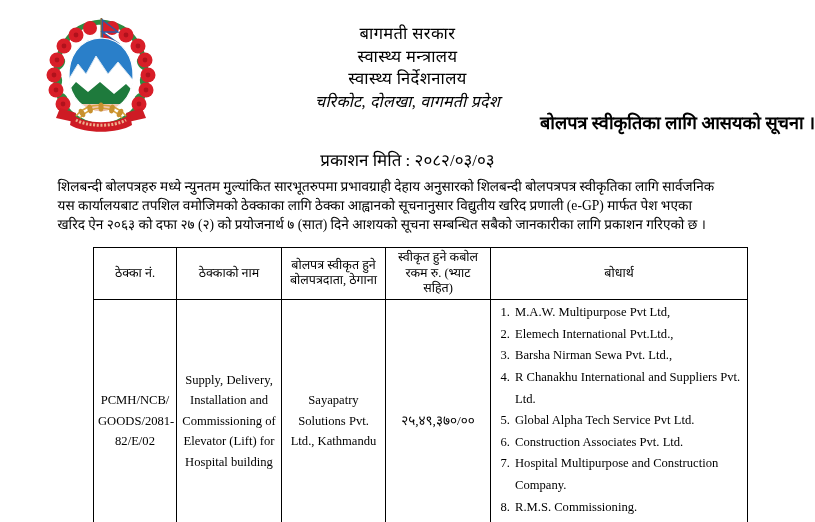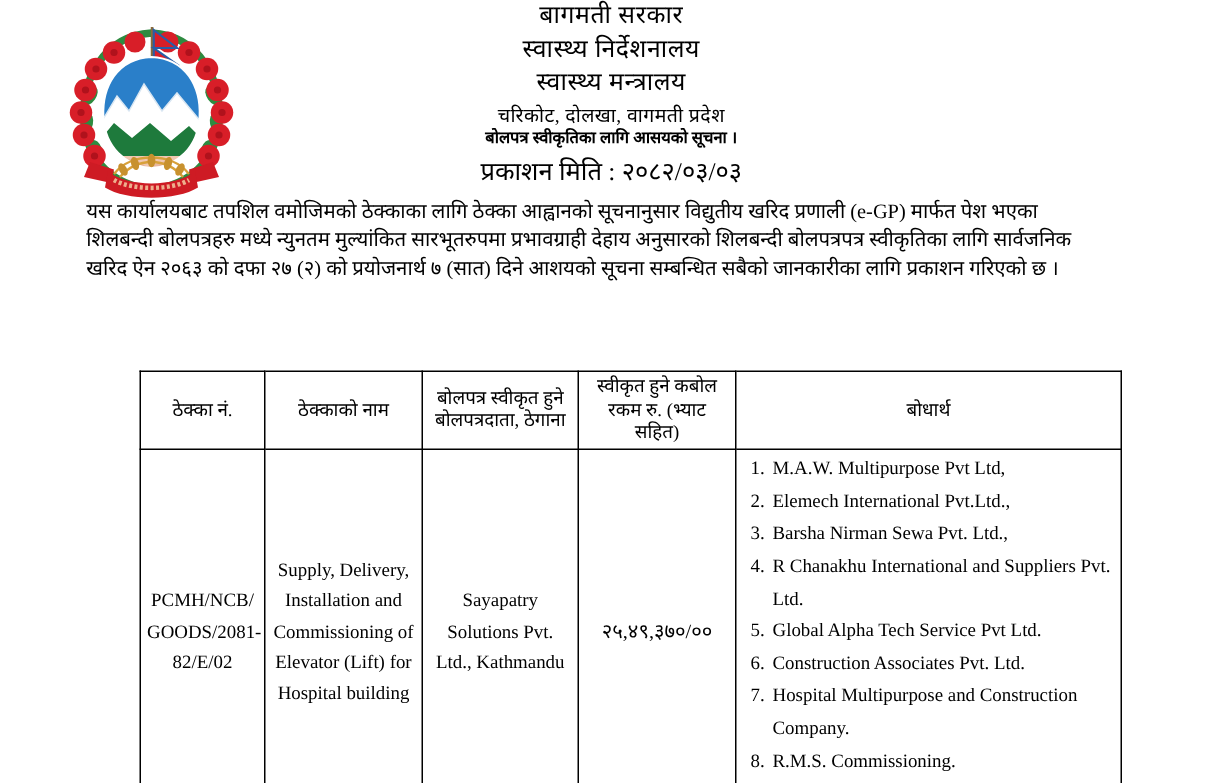--- a/index.html
+++ b/index.html
@@ -14,21 +14,21 @@
     overflow: hidden;
     font-family: "Liberation Serif", "DejaVu Serif", serif;
     color: #000000;
     position: relative;
   }
 
   
   .doc-header {
     position: relative;
     width: 677px;
-    padding-top: 2px;
+    padding-top: 26px;
     text-align: center;
   }
   .emblem {
     position: absolute;
     left: 42px;
     top: 12px;
     width: 118px;
     height: 122px;
   }
   .header-lines {
@@ -42,28 +42,30 @@
     margin: 0 0 6px 0;
     font-weight: normal;
   }
   .hospital-name {
     font-size: 24px;
     font-weight: bold;
     margin: 6px 0 3px 0;
     letter-spacing: 0.3px;
   }
   .address-line {
-    font-size: 13px;
+    font-size: 16px;
     margin: 0 0 4px 0;
     letter-spacing: 0.3px;
+    font-style: italic;
   }
   .notice-title {
-    font-size: 11px;
+    font-size: 18px;
     font-weight: bold;
-    margin: 0 0 8px 0;
+    margin: 0 0 20px 0;
+    text-align: right;
   }
   .pub-date {
     font-size: 17px;
     margin: 0 0 8px 0;
   }
 
   
   .body-para {
     margin: 0 auto;
     width: 700px;
@@ -226,31 +228,31 @@
         <path d="M18 96 L34 101 L32 110 L14 106 Z" fill="#CE1B24"></path>
         <path d="M100 96 L84 101 L86 110 L104 106 Z" fill="#CE1B24"></path>
         <path d="M30 102 C42 113 76 113 88 102 L90 113 C76 122 42 122 28 113 Z" fill="#CE1B24"></path>
         <path d="M34 108 C46 115 72 115 84 108" fill="none" stroke="#F3C9A0" stroke-width="3" stroke-dasharray="2 1.6" opacity="0.85"></path>
       </g>
     </svg>
   </div>
 
   <div class="header-lines">
     <div class="gov-line">बागमती सरकार</div>
+    <div class="gov-line">स्वास्थ्य मन्त्रालय</div>
     <div class="gov-line">स्वास्थ्य निर्देशनालय</div>
-    <div class="gov-line">स्वास्थ्य मन्त्रालय</div>
     <div class="address-line">चरिकोट, दोलखा, वागमती प्रदेश</div>
     <div class="notice-title">बोलपत्र स्वीकृतिका लागि आसयको सूचना ।</div>
     <div class="pub-date">प्रकाशन मिति : २०८२/०३/०३</div>
   </div>
 </div>
 
 <div class="body-para">
+  <span class="pline">शिलबन्दी बोलपत्रहरु मध्ये न्युनतम मुल्यांकित सारभूतरुपमा प्रभावग्राही देहाय अनुसारको शिलबन्दी बोलपत्रपत्र स्वीकृतिका लागि सार्वजनिक</span>
   <span class="pline">यस कार्यालयबाट तपशिल वमोजिमको ठेक्काका लागि ठेक्का आह्वानको सूचनानुसार विद्युतीय खरिद प्रणाली (e-GP) मार्फत पेश भएका</span>
-  <span class="pline">शिलबन्दी बोलपत्रहरु मध्ये न्युनतम मुल्यांकित सारभूतरुपमा प्रभावग्राही देहाय अनुसारको शिलबन्दी बोलपत्रपत्र स्वीकृतिका लागि सार्वजनिक</span>
   <span class="pline last">खरिद ऐन २०६३ को दफा २७ (२) को प्रयोजनार्थ ७ (सात) दिने आशयको सूचना सम्बन्धित सबैको जानकारीका लागि प्रकाशन गरिएको छ ।</span>
 </div>
 
 <div class="table-wrap">
   <table class="bid-table">
     <colgroup>
       <col class="col-1">
         <col class="col-2">
         <col class="col-3">
         <col class="col-4">

